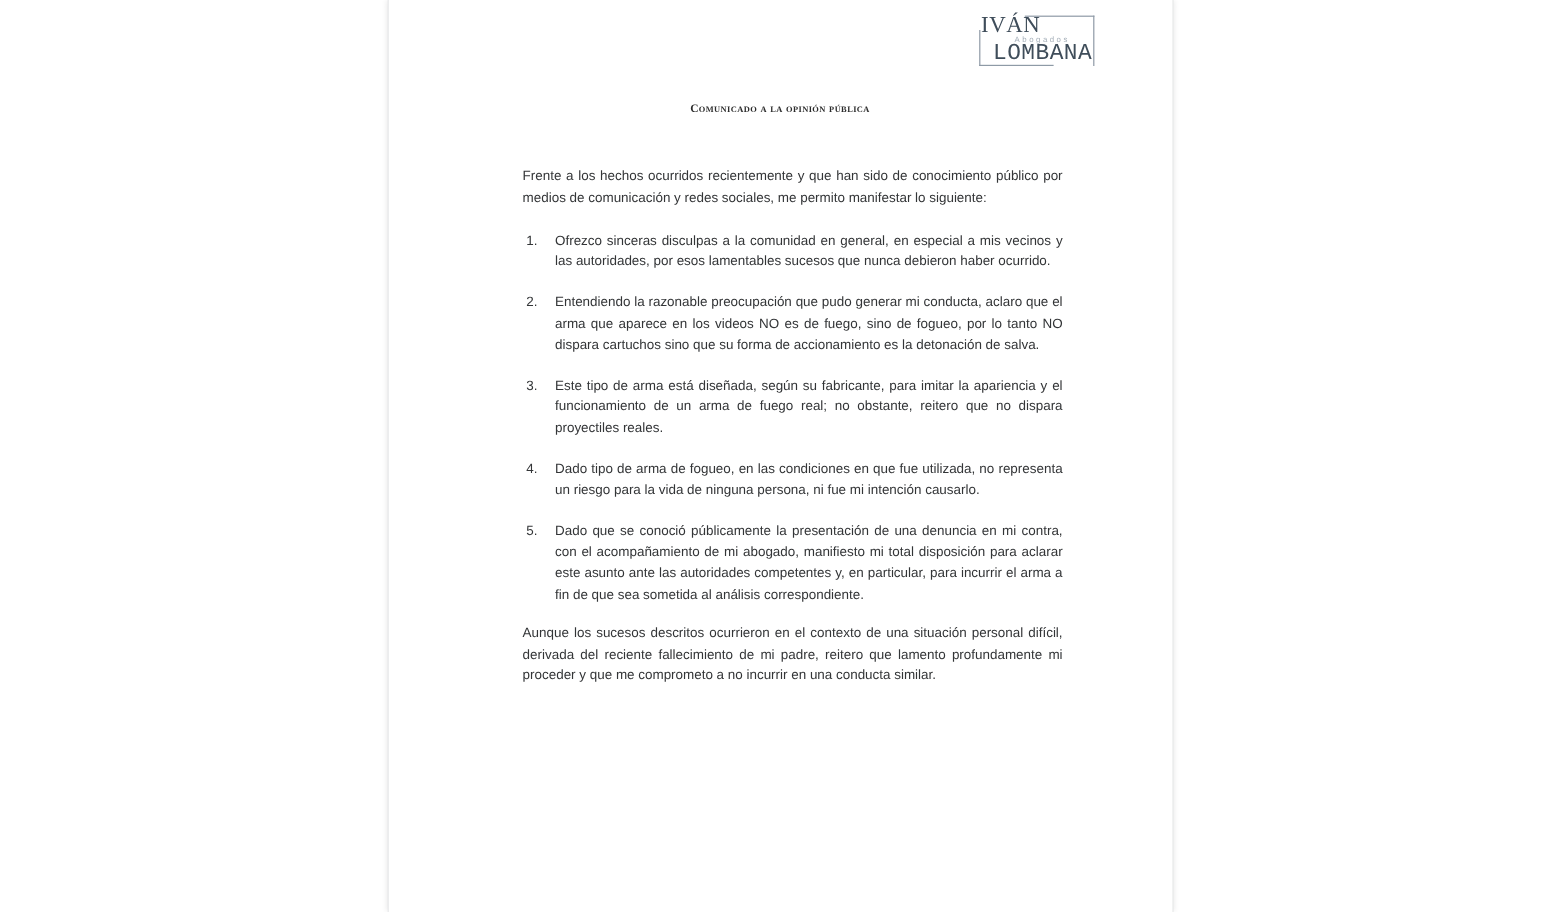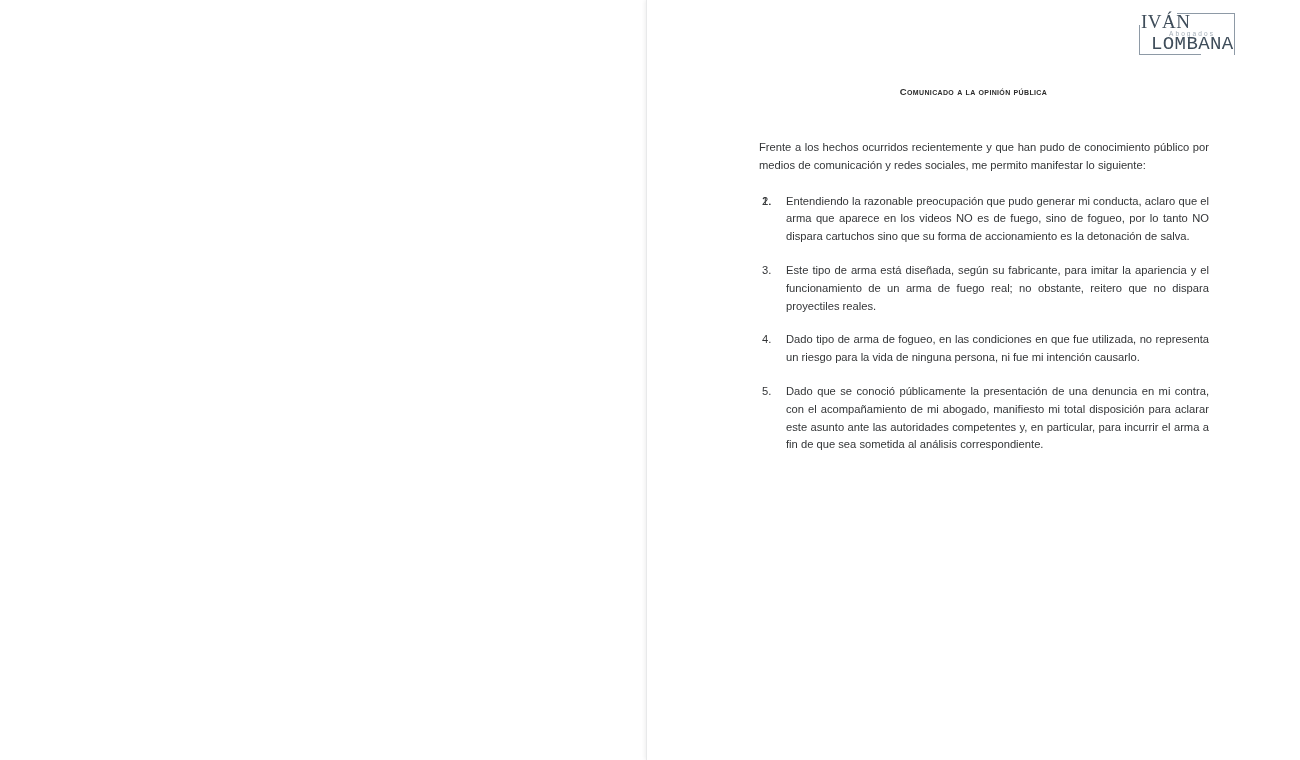--- a/index.html
+++ b/index.html
@@ -13,21 +13,21 @@
     font-family: "Liberation Sans", sans-serif;
     overflow: hidden;
   }
 
   .viewer {
     position: relative;
     width: 1300px;
     height: 544px;
     background: #ffffff;
     display: flex;
-    justify-content: flex-end;
+    justify-content: center;
   }
 
   
   .page {
     position: relative;
     width: 653px;
     height: 760px;
     background: #ffffff;
     box-shadow: 0 0 0 1px #e8e9ea, 2px 0 4px rgba(0,0,0,0.07), -2px 0 4px rgba(0,0,0,0.07);
     margin-left: 0;
@@ -109,21 +109,21 @@
     color: #3f4d5a;
   }
 
   
   .doc-title {
     position: absolute;
     left: 0;
     top: 86px;
     width: 653px;
     text-align: center;
-    font-family: Liberation Sans, sans-serif;
+    font-family: Liberation Serif, serif;
     font-size: 9.5px;
     font-weight: bold;
     font-variant: small-caps;
     letter-spacing: 0.35px;
     color: #2b2b2b;
   }
 
   
   .body-area {
     position: absolute;
@@ -195,43 +195,45 @@
           <div class="logo-line1">IVÁN</div>
           <div class="logo-sub">Abogados</div>
           <div class="logo-line2">LOMBANA</div>
         </div>
       </div>
 
       <div class="doc-title">Comunicado a la opinión pública</div>
 
       <div class="body-area">
 
-        <p class="para">Frente a los hechos ocurridos recientemente y que han pudo de conocimiento público por medios de comunicación y redes sociales, me permito manifestar lo siguiente:</p>
+        <p class="para">Frente a los hechos ocurridos recientemente y que han sido de conocimiento público por medios de comunicación y redes sociales, me permito manifestar lo siguiente:</p>
 
         <ol class="items">
           <li>
             <span class="num">1.</span>
+            <span>Ofrezco sinceras disculpas a la comunidad en general, en especial a mis vecinos y las autoridades, por esos lamentables sucesos que nunca debieron haber ocurrido.</span>
           </li>
           <li>
             <span class="num">2.</span>
             <span>Entendiendo la razonable preocupación que pudo generar mi conducta, aclaro que el arma que aparece en los videos NO es de fuego, sino de fogueo, por lo tanto NO dispara cartuchos sino que su forma de accionamiento es la detonación de salva.</span>
           </li>
           <li>
             <span class="num">3.</span>
             <span>Este tipo de arma está diseñada, según su fabricante, para imitar la apariencia y el funcionamiento de un arma de fuego real; no obstante, reitero que no dispara proyectiles reales.</span>
           </li>
           <li>
             <span class="num">4.</span>
             <span>Dado tipo de arma de fogueo, en las condiciones en que fue utilizada, no representa un riesgo para la vida de ninguna persona, ni fue mi intención causarlo.</span>
           </li>
           <li>
             <span class="num">5.</span>
             <span>Dado que se conoció públicamente la presentación de una denuncia en mi contra, con el acompañamiento de mi abogado, manifiesto mi total disposición para aclarar este asunto ante las autoridades competentes y, en particular, para incurrir el arma a fin de que sea sometida al análisis correspondiente.</span>
           </li>
         </ol>
 
+        <p class="para closing-para">Aunque los sucesos descritos ocurrieron en el contexto de una situación personal difícil, derivada del reciente fallecimiento de mi padre, reitero que lamento profundamente mi proceder y que me comprometo a no incurrir en una conducta similar.</p>
 
 
       </div>
 
     </div>
   </div>
 </div>
 
 </body></html>

